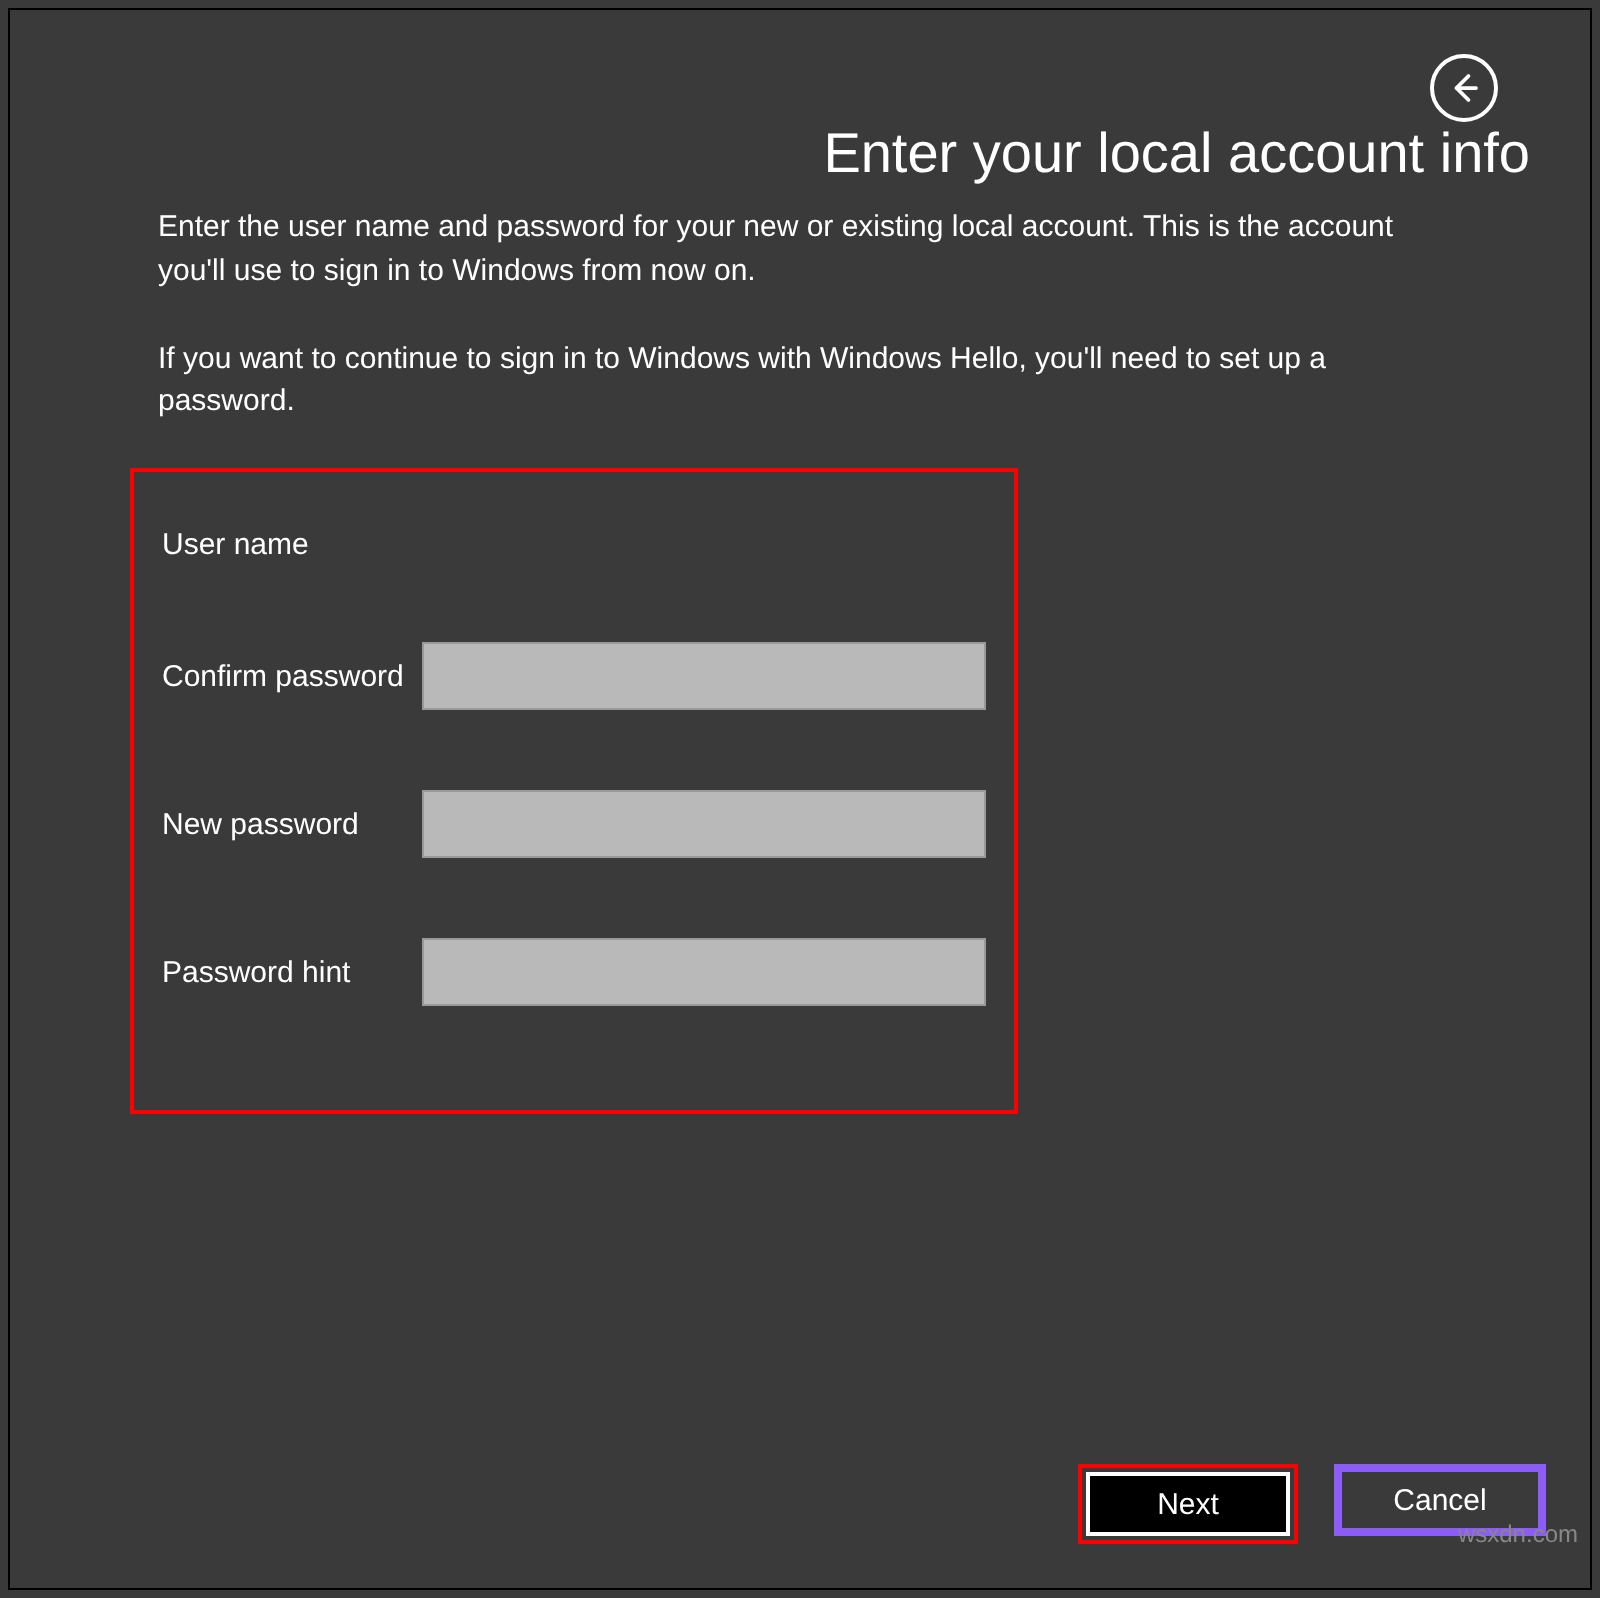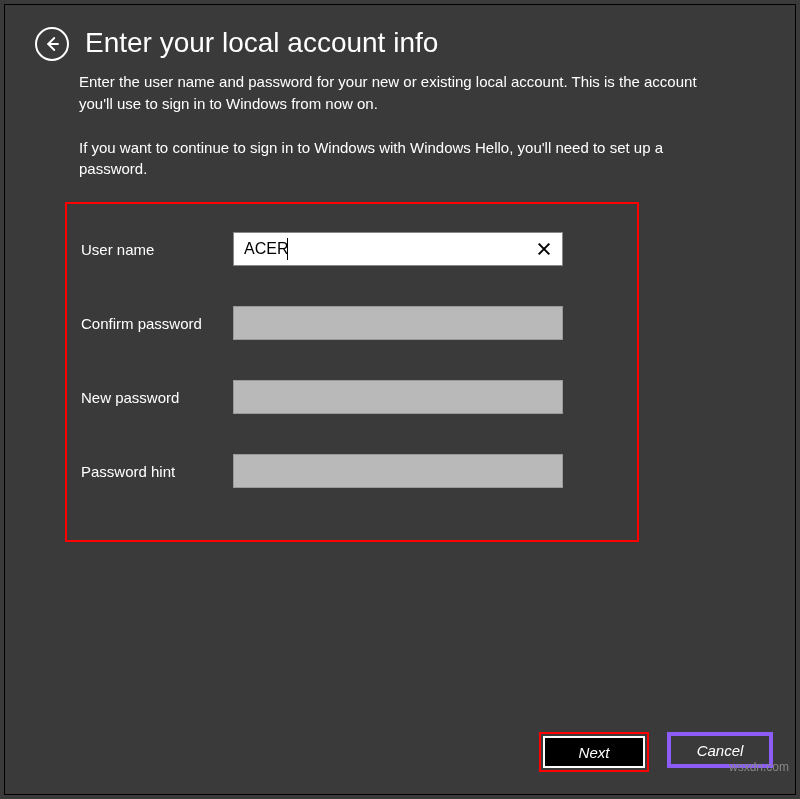--- a/index.html
+++ b/index.html
@@ -12,22 +12,23 @@
   }
   .screen {
     position: absolute;
     left: 4px; top: 4px;
     width: 792px; height: 791px;
     background: #3a3a3a;
     border: 1px solid #000;
   }
   .header-row {
     display: flex;
-    align-items: flex-start;
+    align-items: flex-end;
     padding: 22px 30px 10px 30px;
+    flex-direction: column;
   }
   .back-btn {
     width: 34px; height: 34px;
     border: 2px solid #fff;
     border-radius: 50%;
     display: flex; align-items: center; justify-content: center;
     margin-right: 16px;
     cursor: pointer;
     flex-shrink: 0;
   }
@@ -42,21 +43,21 @@
     font-size: 15px;
     line-height: 1.45;
     color: #fff;
     margin-bottom: 22px;
   }
   .body-text p { margin-bottom: 22px; }
   .body-text p:last-child { margin-bottom: 16px; }
 
   .form-box {
     margin: 0 60px 0 60px;
-    width: 574px;
+    width: 444px;
     border: 2px solid #ff0000;
     padding: 28px 14px 36px 14px;
   }
   .field-row {
     display: flex;
     align-items: center;
     margin-bottom: 40px;
   }
   .field-row:last-child { margin-bottom: 16px; }
   .field-label {
@@ -105,21 +106,21 @@
     position: absolute;
     bottom: 22px; right: 22px;
     display: flex;
     gap: 18px;
   }
   .btn {
     width: 106px; height: 36px;
     font-size: 15px;
     font-family: inherit;
     cursor: pointer;
-    display: flex; align-items: center; justify-content: center; font-style: italic;
+    display: flex; align-items: center; justify-content: center;
   }
   .btn-next-wrap {
     border: 2px solid #ff0000;
     padding: 2px;
   }
   .btn-next {
     background: #000;
     color: #fff;
     border: 2px solid #fff;
     width: 100%; height: 100%;
@@ -153,30 +154,20 @@
 
   <div class="body-text">
     <p>Enter the user name and password for your new or existing local account. This is the account you'll use to sign in to Windows from now on.</p>
     <p>If you want to continue to sign in to Windows with Windows Hello, you'll need to set up a password.</p>
   </div>
 
   <div class="form-box">
 
     <div class="field-row">
       <div class="field-label">User name</div>
-      <div class="input-wrap">
-        <input type="text" class="input-username" value="ACER" style="">
-        <span class="cursor-line"></span>
-        <div class="clear-x">
-          <svg viewBox="0 0 24 24">
-            <line x1="4" y1="4" x2="20" y2="20" stroke="#000" stroke-width="3"></line>
-            <line x1="20" y1="4" x2="4" y2="20" stroke="#000" stroke-width="3"></line>
-          </svg>
-        </div>
-      </div>
     </div>
 
     <div class="field-row">
       <div class="field-label">Confirm password</div>
       <div class="input-wrap">
         <input type="password" class="input-disabled" value="" style="">
       </div>
     </div>
 
     <div class="field-row">

